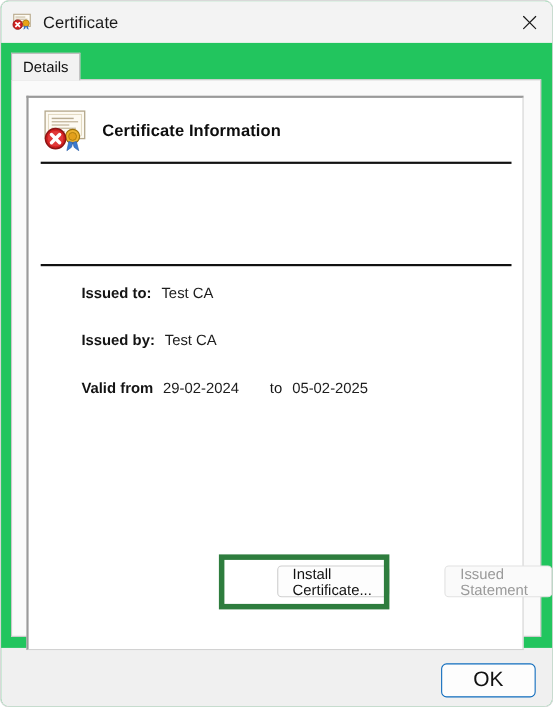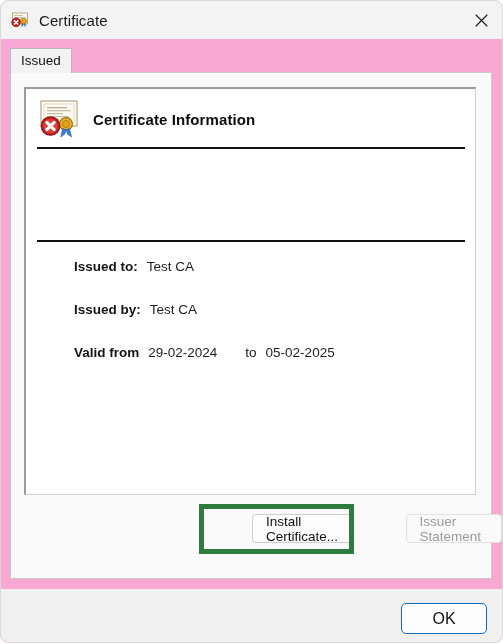--- a/index.html
+++ b/index.html
@@ -12,21 +12,21 @@
     height: 643px;
     background: #ffffff;
     font-family: "Liberation Sans", sans-serif;
     overflow: hidden;
   }
 
   .window {
     position: relative;
     width: 503px;
     height: 643px;
-    background: #f9a8d4;
+    background: #22c55e;
     box-sizing: border-box;
     border: 1px solid #d8d8d8;
     border-radius: 8px;
     overflow: hidden;
   }
 
   
   .titlebar {
     position: absolute;
     top: 0; left: 0;
@@ -105,21 +105,21 @@
     box-sizing: border-box;
     z-index: 1;
   }
 
   
   .cert-panel {
     position: absolute;
     top: 86px;
     left: 23px;
     width: 452px;
-    height: 408px;
+    height: 504px;
     background: #ffffff;
     box-sizing: border-box;
     border: 1px solid #d2d2d2;
     border-left: 2px solid #9a9a9a;
     border-top: 2px solid #9a9a9a;
     z-index: 2;
   }
 
   .cert-header {
     display: flex;
@@ -249,21 +249,21 @@
   .ok-btn {
     position: absolute;
     right: 17px;
     top: 14px;
     width: 86px;
     height: 31px;
     background: #fdfdfd;
     border: 1px solid #0f6cbd;
     border-radius: 5px;
     font-family: "Liberation Sans", sans-serif;
-    font-size: 16px;
+    font-size: 19px;
     color: #111;
     display: flex;
     align-items: center;
     justify-content: center;
     cursor: default;
     box-sizing: border-box;
   }
 </style>
 </head>
 <body>
@@ -286,21 +286,21 @@
     </div>
     <div class="title-text">Certificate</div>
     <div class="close-btn">
       <svg width="13" height="13" viewBox="0 0 13 13">
         <path d="M1 1 L12 12 M12 1 L1 12" stroke="#1a1a1a" stroke-width="1.1" stroke-linecap="round"></path>
       </svg>
     </div>
   </div>
 
   <div class="tabstrip">
-    <div class="tab">Issued</div>
+    <div class="tab">Details</div>
   </div>
 
   <div class="tabpanel"></div>
 
   <div class="cert-panel">
 
     <div class="cert-header">
       <div class="cert-bigicon">
         <svg width="44" height="40" viewBox="0 0 44 40">
           <rect x="4" y="2" width="36" height="25" fill="#fdfaf2" stroke="#b5a88c" stroke-width="1.2"></rect>
@@ -342,21 +342,21 @@
         <span class="field-sep">to</span>
         <span class="field-value2">05-02-2025</span>
       </div>
     </div>
 
   </div>
 
   <div class="btn-row">
     <div class="btn">Install Certificate...</div>
     <div class="btn-spacer"></div>
-    <div class="btn disabled">Issuer Statement</div>
+    <div class="btn disabled">Issued Statement</div>
   </div>
 
   <div class="highlight-box"></div>
 
   <div class="footer">
     <div class="ok-btn">OK</div>
   </div>
 
 </div>
 

